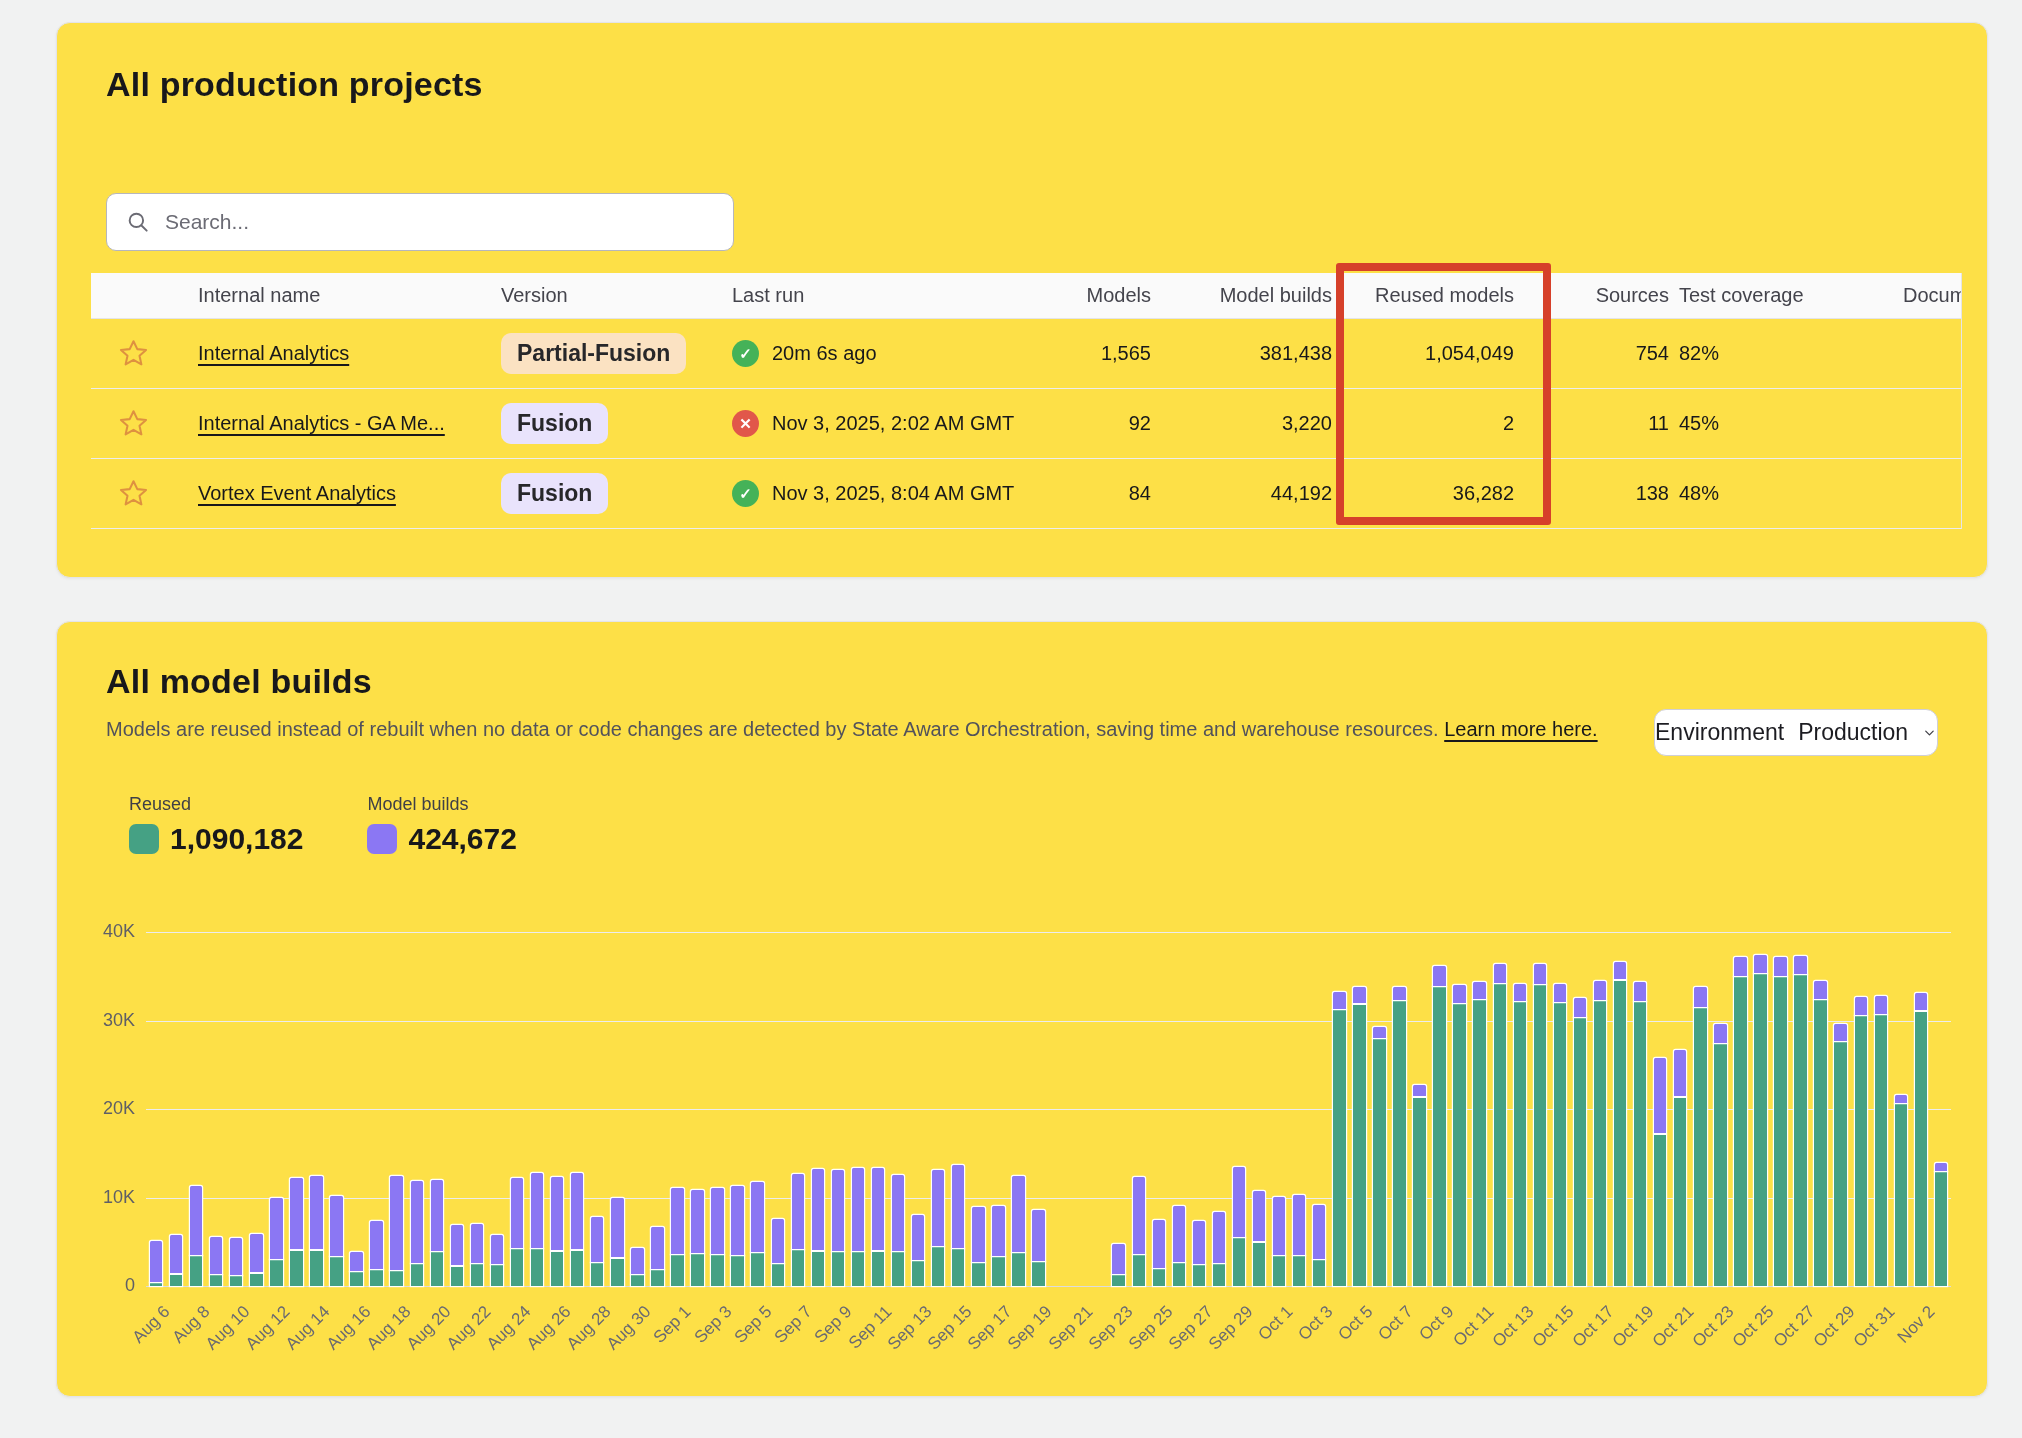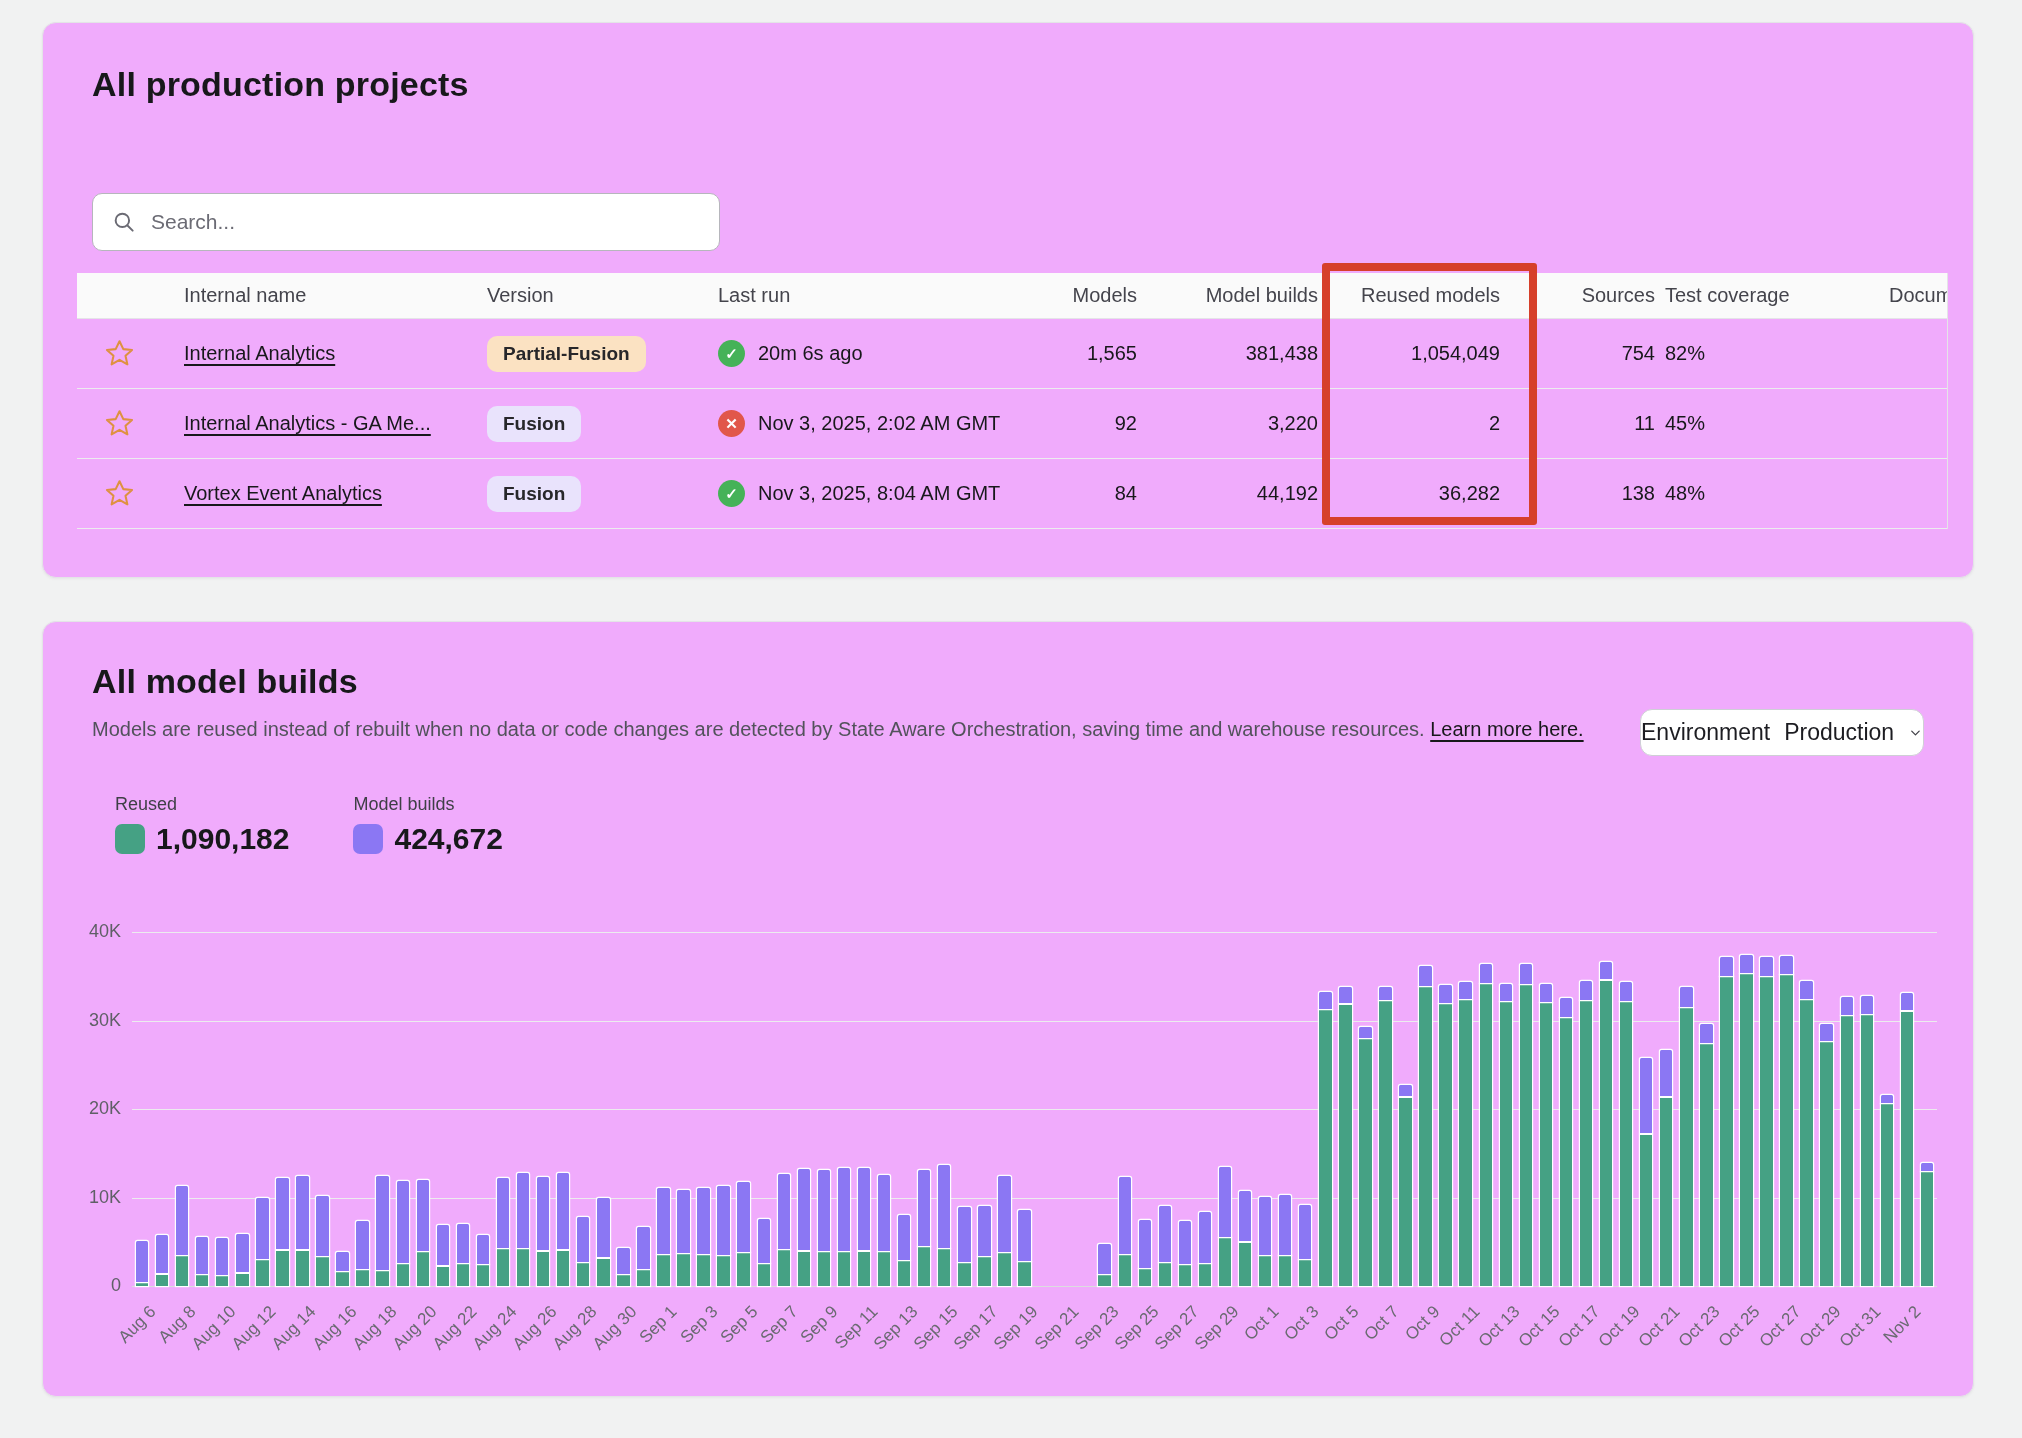--- a/index.html
+++ b/index.html
@@ -1,17 +1,17 @@
 <!DOCTYPE html>
 <html><head>
 <meta charset="utf-8">
 <style>
   * { margin:0; padding:0; box-sizing:border-box; }
   html,body { width:2022px; height:1438px; background:#f1f2f2; font-family:"Liberation Sans", sans-serif; color:#18181b; overflow:hidden; }
-  .card { position:absolute; left:42px; width:1932px; background:#f0abfc; border:1px solid #e4e4e7; border-radius:14px; box-shadow:0 1px 3px rgba(0,0,0,.05); }
+  .card { position:absolute; left:56px; width:1932px; background:#fde047; border:1px solid #e4e4e7; border-radius:14px; box-shadow:0 1px 3px rgba(0,0,0,.05); }
   #card-projects { top:22px; height:556px; }
   #card-builds  { top:621px; height:776px; }
 
   .card-title { position:absolute; left:49px; font-size:34px; font-weight:700; color:#18181b; letter-spacing:.2px; }
   .card-sub   { position:absolute; left:49px; font-size:20px; color:#52525b; }
 
   
   .search-box { position:absolute; left:49px; top:170px; width:628px; height:58px; border:1px solid #b6b6bc; border-radius:10px; display:flex; align-items:center; padding:0 18px; background:#fff; }
   .search-box svg { flex:0 0 auto; margin-right:14px; }
   .search-box input { border:none; outline:none; font-size:21px; color:#18181b; width:100%; font-family:inherit; background:transparent; }
@@ -26,21 +26,21 @@
   .c1{width:300px; padding-left:22px;}
   .c2{width:233px; padding-left:25px;}
   .c3{width:350px; padding-left:23px; display:flex; align-items:center; white-space:nowrap; overflow:hidden;}
   .c4{width:92px;  text-align:right;}
   .c5{width:181px; text-align:right;}
   .c6{width:202px; text-align:right; padding-right:20px;}
   .c7{width:145px; text-align:right; padding-right:10px;}
   .c8{width:216px; text-align:left;}
   .c9{width:66px; padding-left:8px; white-space:nowrap; overflow:hidden;}
   .proj-link { color:#18181b; font-weight:500; text-decoration:underline; text-underline-offset:4px; cursor:pointer; }
-  .badge { display:inline-block; padding:7px 16px; border-radius:10px; font-size:19px; font-weight:600; color:#27272a; }
+  .badge { display:inline-block; padding:7px 16px; border-radius:10px; font-size:23px; font-weight:600; color:#27272a; }
   .badge.partial { background:#fbe2c2; }
   .badge.fusion  { background:#e9e3fc; }
   .stat { width:27px; height:27px; border-radius:50%; display:inline-flex; align-items:center; justify-content:center; color:#fff; font-size:15px; font-weight:700; margin-right:13px; flex:0 0 auto; }
   .stat.ok  { background:#45b258; }
   .stat.err { background:#e1574a; }
   .lastrun-txt { white-space:nowrap; }
   .col-divider { position:absolute; left:1904px; top:250px; width:1px; height:256px; background:#e4e4e7; }
   .red-annotation { position:absolute; left:1279px; top:240px; width:215px; height:262px; border:8px solid #d6402a; border-radius:3px; pointer-events:none; z-index:5; }
 
   

